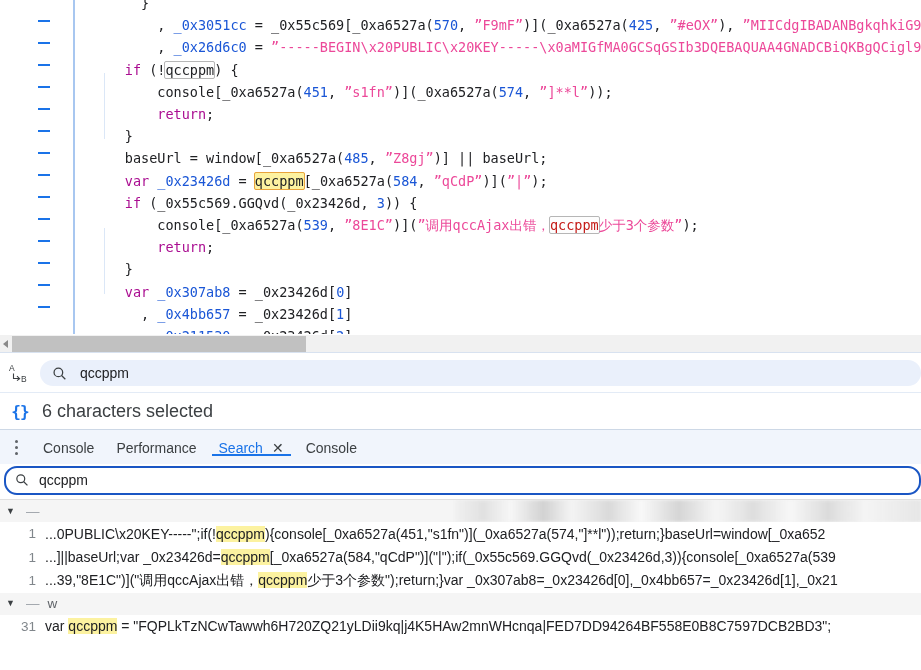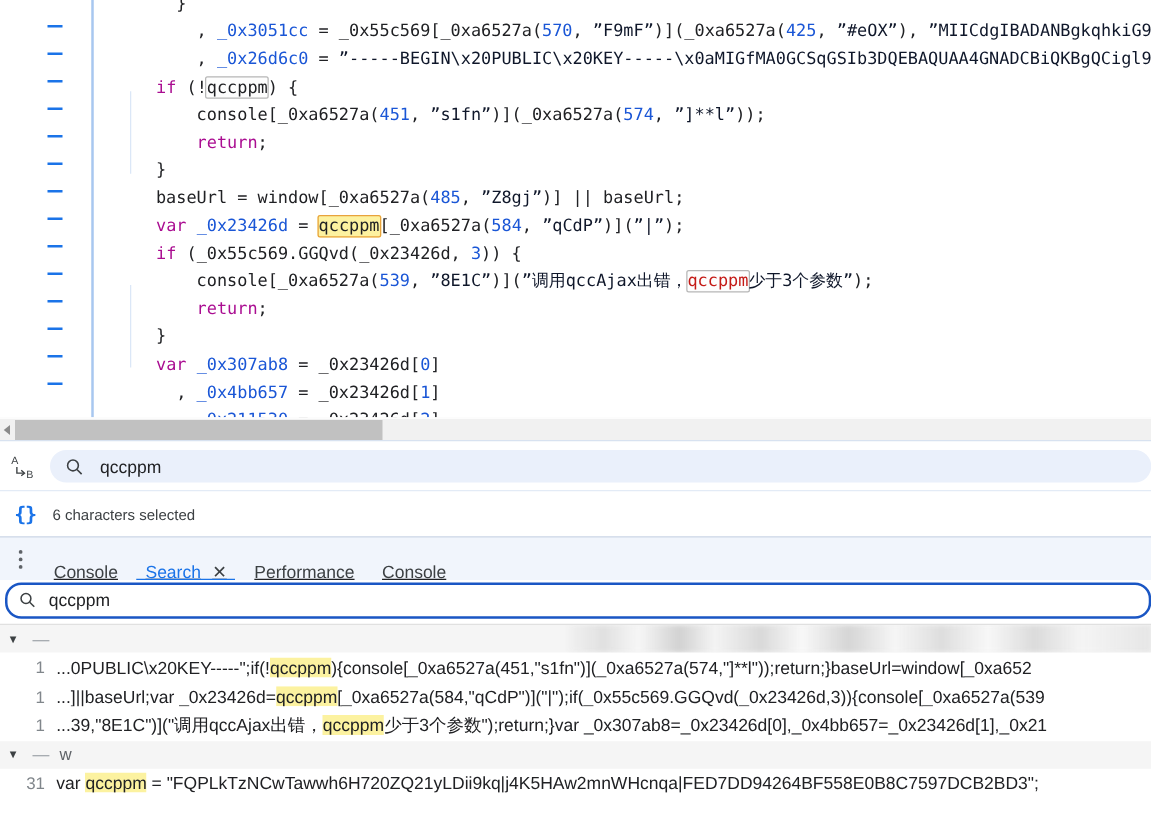--- a/index.html
+++ b/index.html
@@ -31,21 +31,21 @@
     overflow:hidden;
     font-family:"DejaVu Sans Mono","Liberation Mono",monospace;
     font-size:13.5px;
     line-height:22.2px;
     white-space:pre;
     color:#202124;
   }
   .cline{height:22.2px;white-space:pre;}
   .tok-kw{color:#aa0d91;}
   .tok-num{color:#1a56d6;}
-  .tok-str{color:#0f172a;}
+  .tok-str{color:#ec4899;}
   .tok-plain{color:#202124;}
   .tok-box{
     border:1px solid #b6b6b6;border-radius:2px;
     background:#fdfdfd;padding:0 0px;margin:0 -1px;
   }
   .tok-sel{
     background:#fdf2a0;border:1px solid #e8a33d;border-radius:2px;
     padding:0 0px;margin:0 -1px;
   }
   .indent-guide{
@@ -92,21 +92,21 @@
   #status-bar{
     position:absolute;left:0;top:392px;width:921px;height:37px;
     background:#ffffff;border-top:1px solid #e3ebf6;
     display:flex;align-items:center;
   }
   #prettyprint-icon{
     width:40px;height:37px;display:flex;align-items:center;justify-content:center;
     flex:0 0 40px;color:#1a73e8;font-size:16px;font-weight:bold;
     font-family:"DejaVu Sans Mono",monospace;letter-spacing:-1px;
   }
-  #status-text{font-size:12px;color:#3c4043;margin-left:2px;}
+  #status-text{font-size:18px;color:#3c4043;margin-left:2px;}
   
   #tabstrip{
     position:absolute;left:0;top:429px;width:921px;height:35px;
     background:#f1f5fc;border-top:1px solid #cdd8e6;
     display:flex;align-items:stretch;
   }
   #kebab{
     width:32px;display:flex;align-items:center;justify-content:center;flex:0 0 32px;
   }
   .kdot{width:3px;height:3px;border-radius:50%;background:#5f6368;margin:1.3px 0;}
@@ -242,30 +242,30 @@
 </div>
 
 <div id="tabstrip">
   <div id="kebab">
     <div style="display:flex;flex-direction:column;align-items:center;">
       <div class="kdot"></div>
         <div class="kdot"></div>
         <div class="kdot"></div>
     </div>
   </div>
-  <div id="tabs-container" style="display:flex;align-items:flex-end;text-decoration:underline;">
+  <div id="tabs-container" style="display:flex;align-items:center;">
       <div class="tab">
         <span>Console</span>
+      </div>
+      <div class="tab">
+        <span>Performance</span>
       </div>
       <div class="tab active">
         <span>Search</span>
         <span class="tab-close">✕</span>
-      </div>
-      <div class="tab">
-        <span>Performance</span>
       </div>
       <div class="tab">
         <span>Console</span>
       </div>
     </div>
 </div>
 
 <div id="searchbox-row">
   <div id="searchbox">
     <span id="searchbox-icon">

